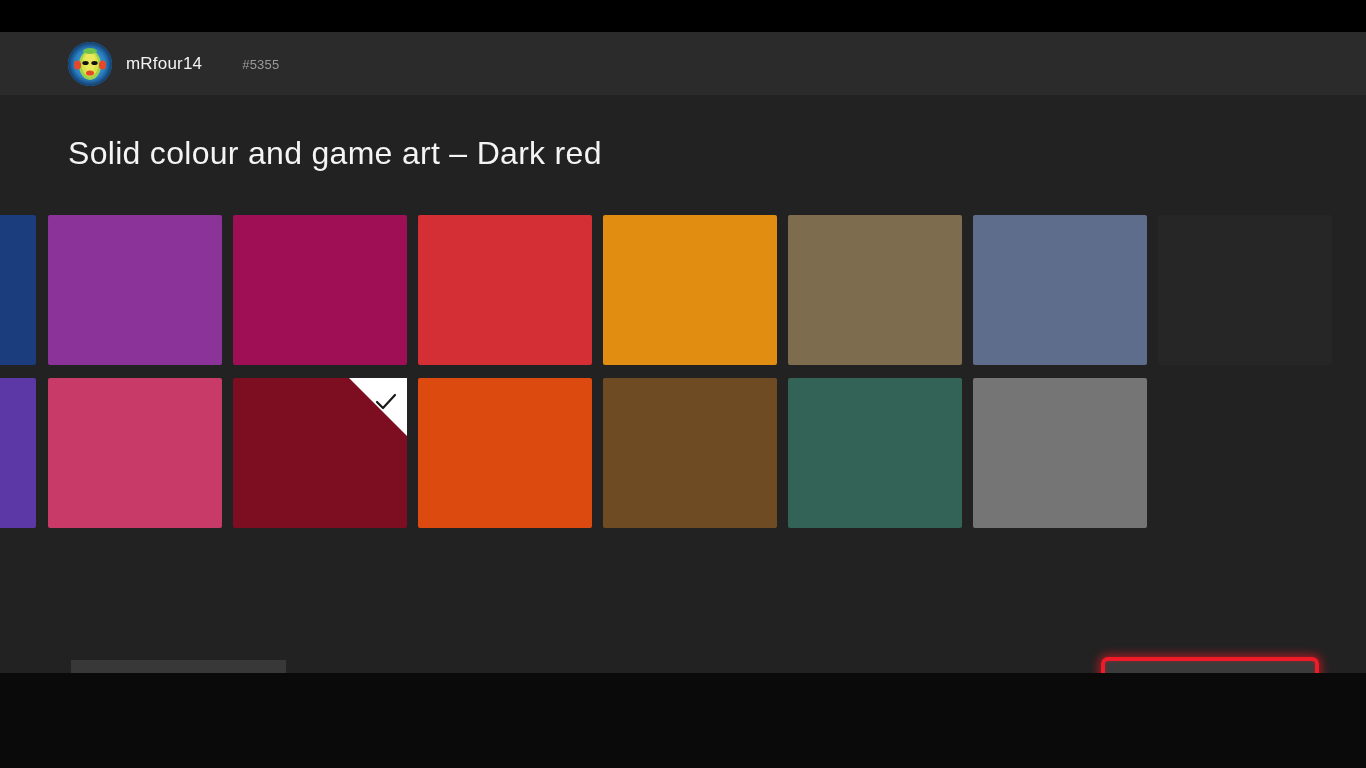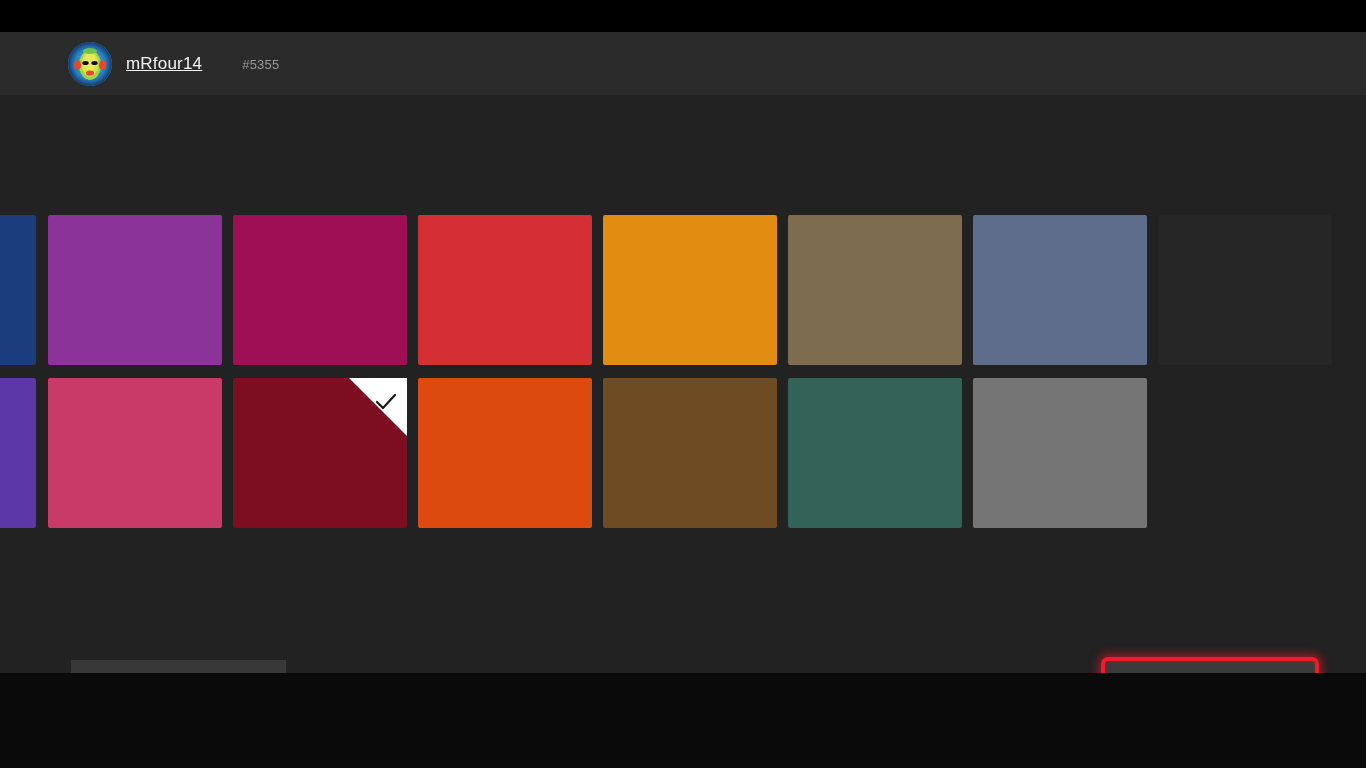--- a/index.html
+++ b/index.html
@@ -27,21 +27,21 @@
     width:44px; height:44px; border-radius:50%;
     margin-left:68px; flex:0 0 auto;
     overflow:hidden; position:relative;
     background:#3aa0d8;
   }
   .avatar svg { display:block; width:44px; height:44px; }
   .gtwrap {
     margin-left:14px; display:flex; align-items:baseline;
   }
   .gamertag {
-    color:#f2f2f2; font-size:17px; letter-spacing:.2px;text-decoration:underline;
+    color:#f2f2f2; font-size:17px; letter-spacing:.2px;
   }
   .gtsuffix {
     color:#9a9a9a; font-size:13px; letter-spacing:.2px;margin-left:40px;
   }
 
   
   .panel {
     position:absolute; left:0; top:95px; width:1366px; height:578px;
     background:#222222;
   }
@@ -148,20 +148,21 @@
       </svg>
     </div>
     <div class="gtwrap">
       <span class="gamertag">mRfour14</span>
       <span class="gtsuffix">#5355</span>
     </div>
   </div>
 
   <div class="panel">
 
+    <div class="page-title">Solid colour and game art – Dark red</div>
 
     <div class="grid" id="swatch-grid">
         <div class="row">
           <div class="tile" style="left: -149px; width: 185px; background: rgb(27, 60, 125);"></div>
           <div class="tile" style="left: 48px; width: 174px; background: rgb(140, 51, 153);"></div>
           <div class="tile" style="left: 233px; width: 174px; background: rgb(158, 15, 86);"></div>
           <div class="tile" style="left: 418px; width: 174px; background: rgb(211, 47, 53);"></div>
           <div class="tile" style="left: 603px; width: 174px; background: rgb(224, 141, 17);"></div>
           <div class="tile" style="left: 788px; width: 174px; background: rgb(125, 108, 77);"></div>
           <div class="tile" style="left: 973px; width: 174px; background: rgb(95, 109, 140);"></div>

